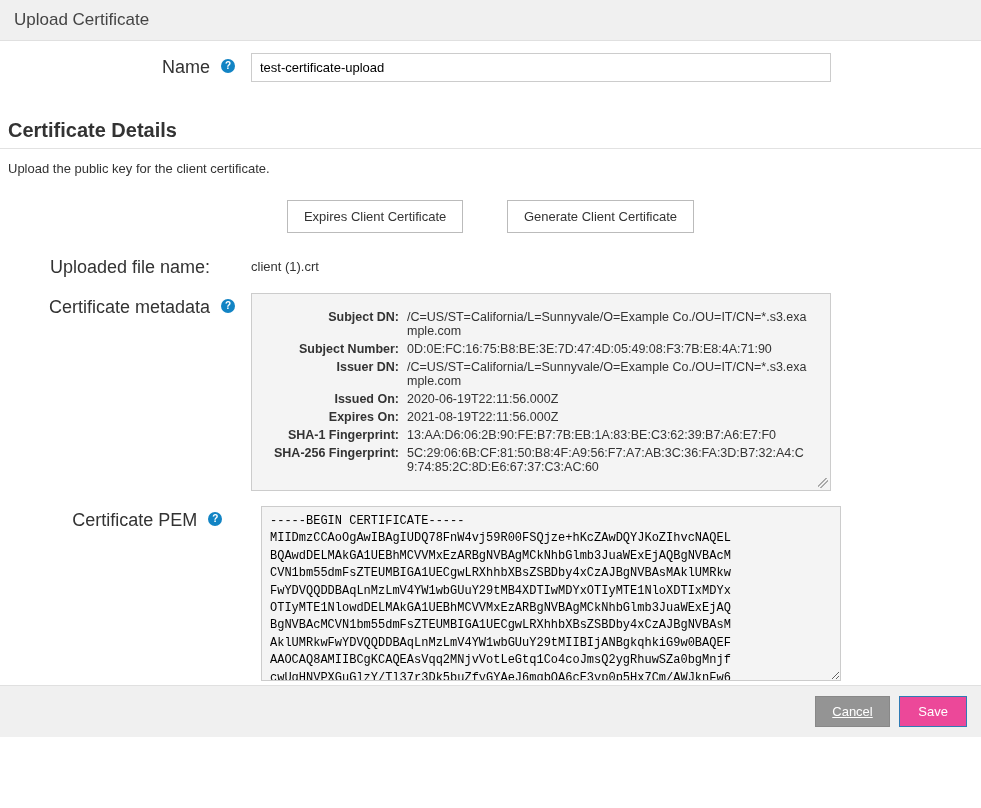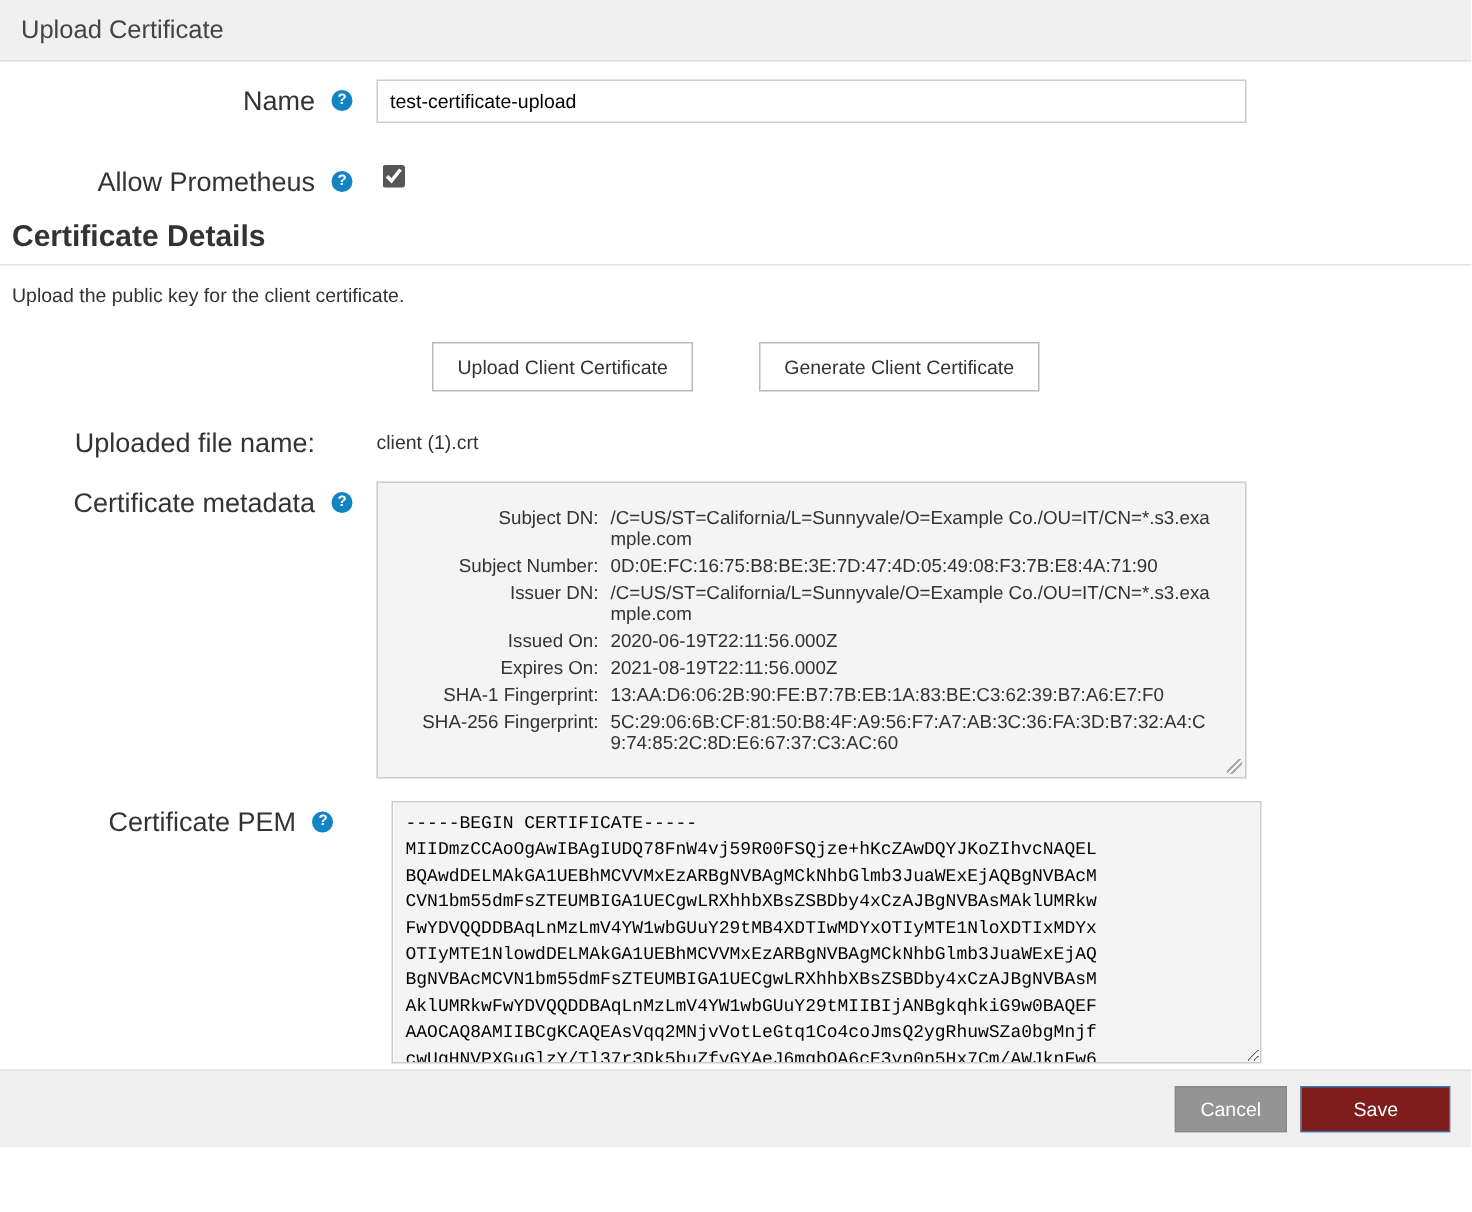--- a/index.html
+++ b/index.html
@@ -95,21 +95,21 @@
   .meta-box::after {
     content: "";
     position: absolute;
     right: 2px; bottom: 2px;
     width: 10px; height: 10px;
     background:
       linear-gradient(135deg, transparent 0 40%, #aaa 40% 50%, transparent 50% 60%, #aaa 60% 70%, transparent 70%);
   }
   .meta-table { width: 100%; border-collapse: collapse; }
   .meta-table td { padding: 2px 4px; vertical-align: top; font-size: 12.5px; }
-  .meta-key { text-align: right; font-weight: normal; width: 135px; white-space: nowrap; }
+  .meta-key { text-align: right; font-weight: bold; width: 135px; white-space: nowrap; }
   .meta-val { word-break: break-all; color: #333; }
   .pem-area {
     width: 580px;
     height: 175px;
     border: 1px solid #ccc;
     background: #f4f4f4;
     font-family: "Courier New", monospace;
     font-size: 12px;
     padding: 6px 8px;
     resize: both;
@@ -126,26 +126,27 @@
     text-align: right;
   }
   .btn-cancel {
     background: #949494;
     color: #fff;
     border: 1px solid #888;
     padding: 7px 16px;
     font-size: 13px;
     cursor: pointer;
     margin-right: 6px;
+    text-decoration: underline;
   }
   .btn-save {
-    background: #7f1d1d;
+    background: #ec4899;
     color: #fff;
     border: 1px solid #2f7bb5;
-    padding: 7px 34px;
+    padding: 7px 18px;
     font-size: 13px;
     cursor: pointer;
   }
   .plain-text { padding-top: 6px; display: inline-block; }
   table.layout { border-collapse: collapse; width: 100%; }
 </style>
 </head>
 <body>
 
 <div class="header-bar">Upload Certificate</div>
@@ -157,35 +158,28 @@
         <tr>
       <td class="label-col"><span>Name</span></td>
       <td class="help-col"><span class="help-icon">?</span></td>
       <td class="input-col">
         <input type="text" class="text-input" value="test-certificate-upload" style="">
       </td>
     </tr>
     <tr>
           <td colspan="3" style="height:22px"></td>
         </tr>
-    <tr>
-      <td class="label-col"><span>Allow Prometheus</span></td>
-      <td class="help-col"><span class="help-icon">?</span></td>
-      <td class="input-col">
-        <input type="checkbox" class="checkbox" checked="" style="">
-      </td>
-    </tr>
   </tbody>
     </table>
 
   <div class="section-title">Certificate Details</div>
   <div class="section-desc">Upload the public key for the client certificate.</div>
 
   <div class="button-row">
-    <button class="btn">Upload Client Certificate</button>
+    <button class="btn">Expires Client Certificate</button>
     <button class="btn">Generate Client Certificate</button>
   </div>
 
   <table class="layout pair-row">
     <tbody>
         <tr>
       <td class="label-col"><span>Uploaded file name:</span></td>
       <td class="help-col"></td>
       <td class="input-col"><span class="plain-text">client (1).crt</span></td>
     </tr>

